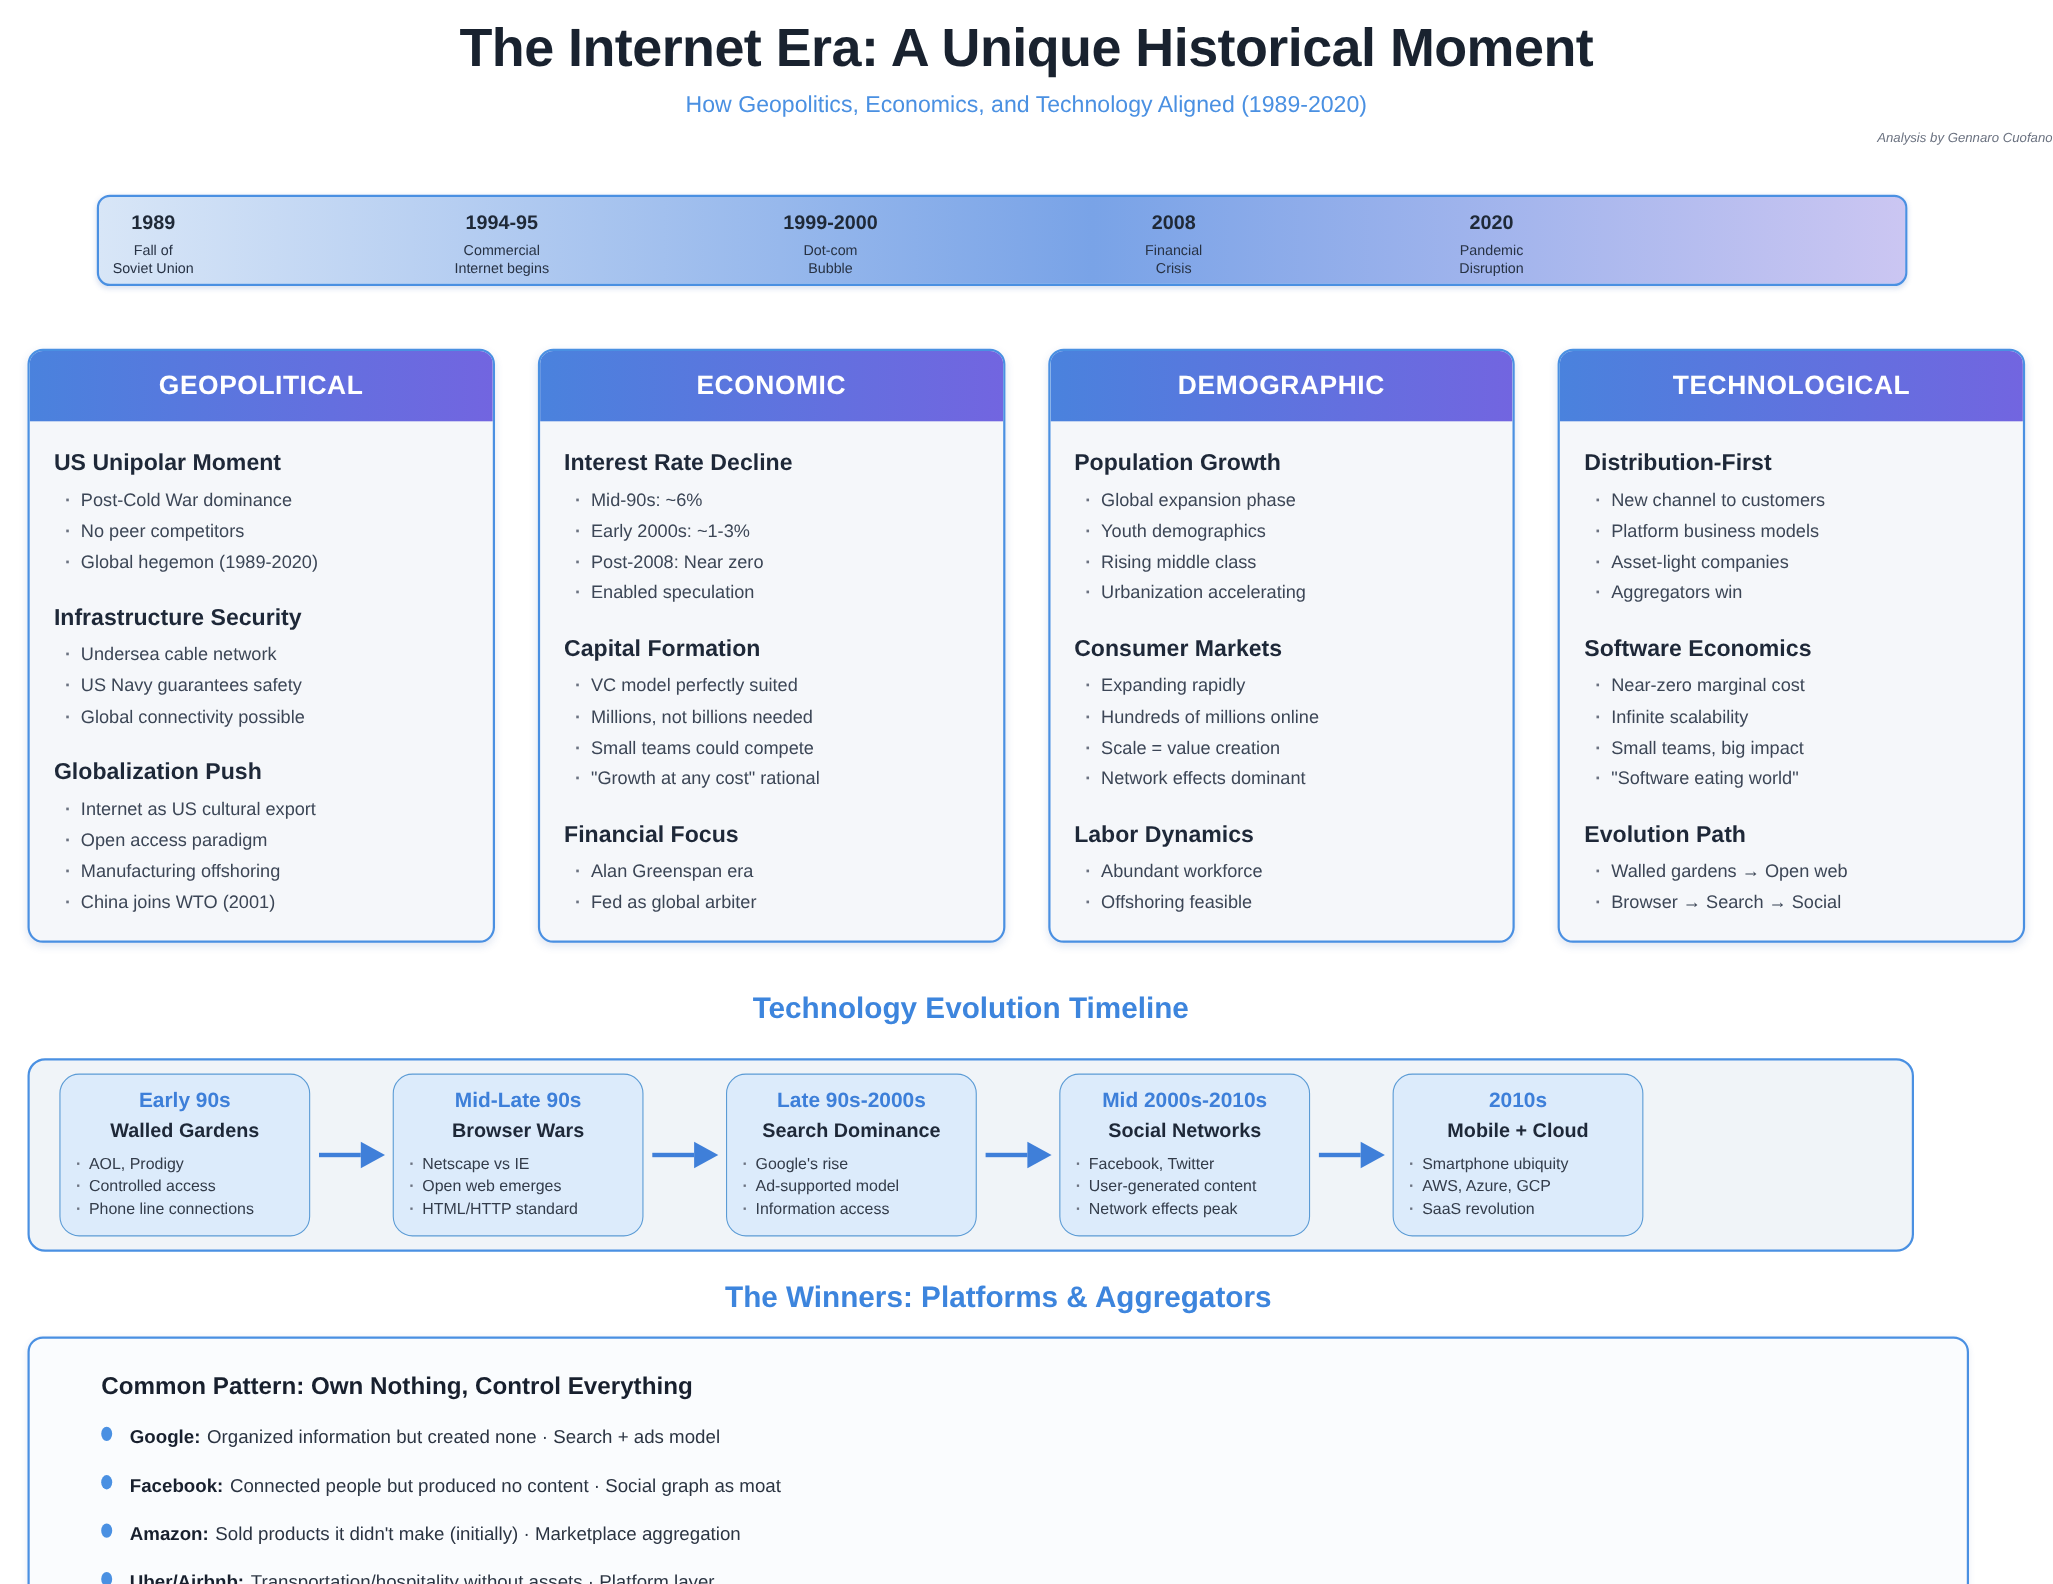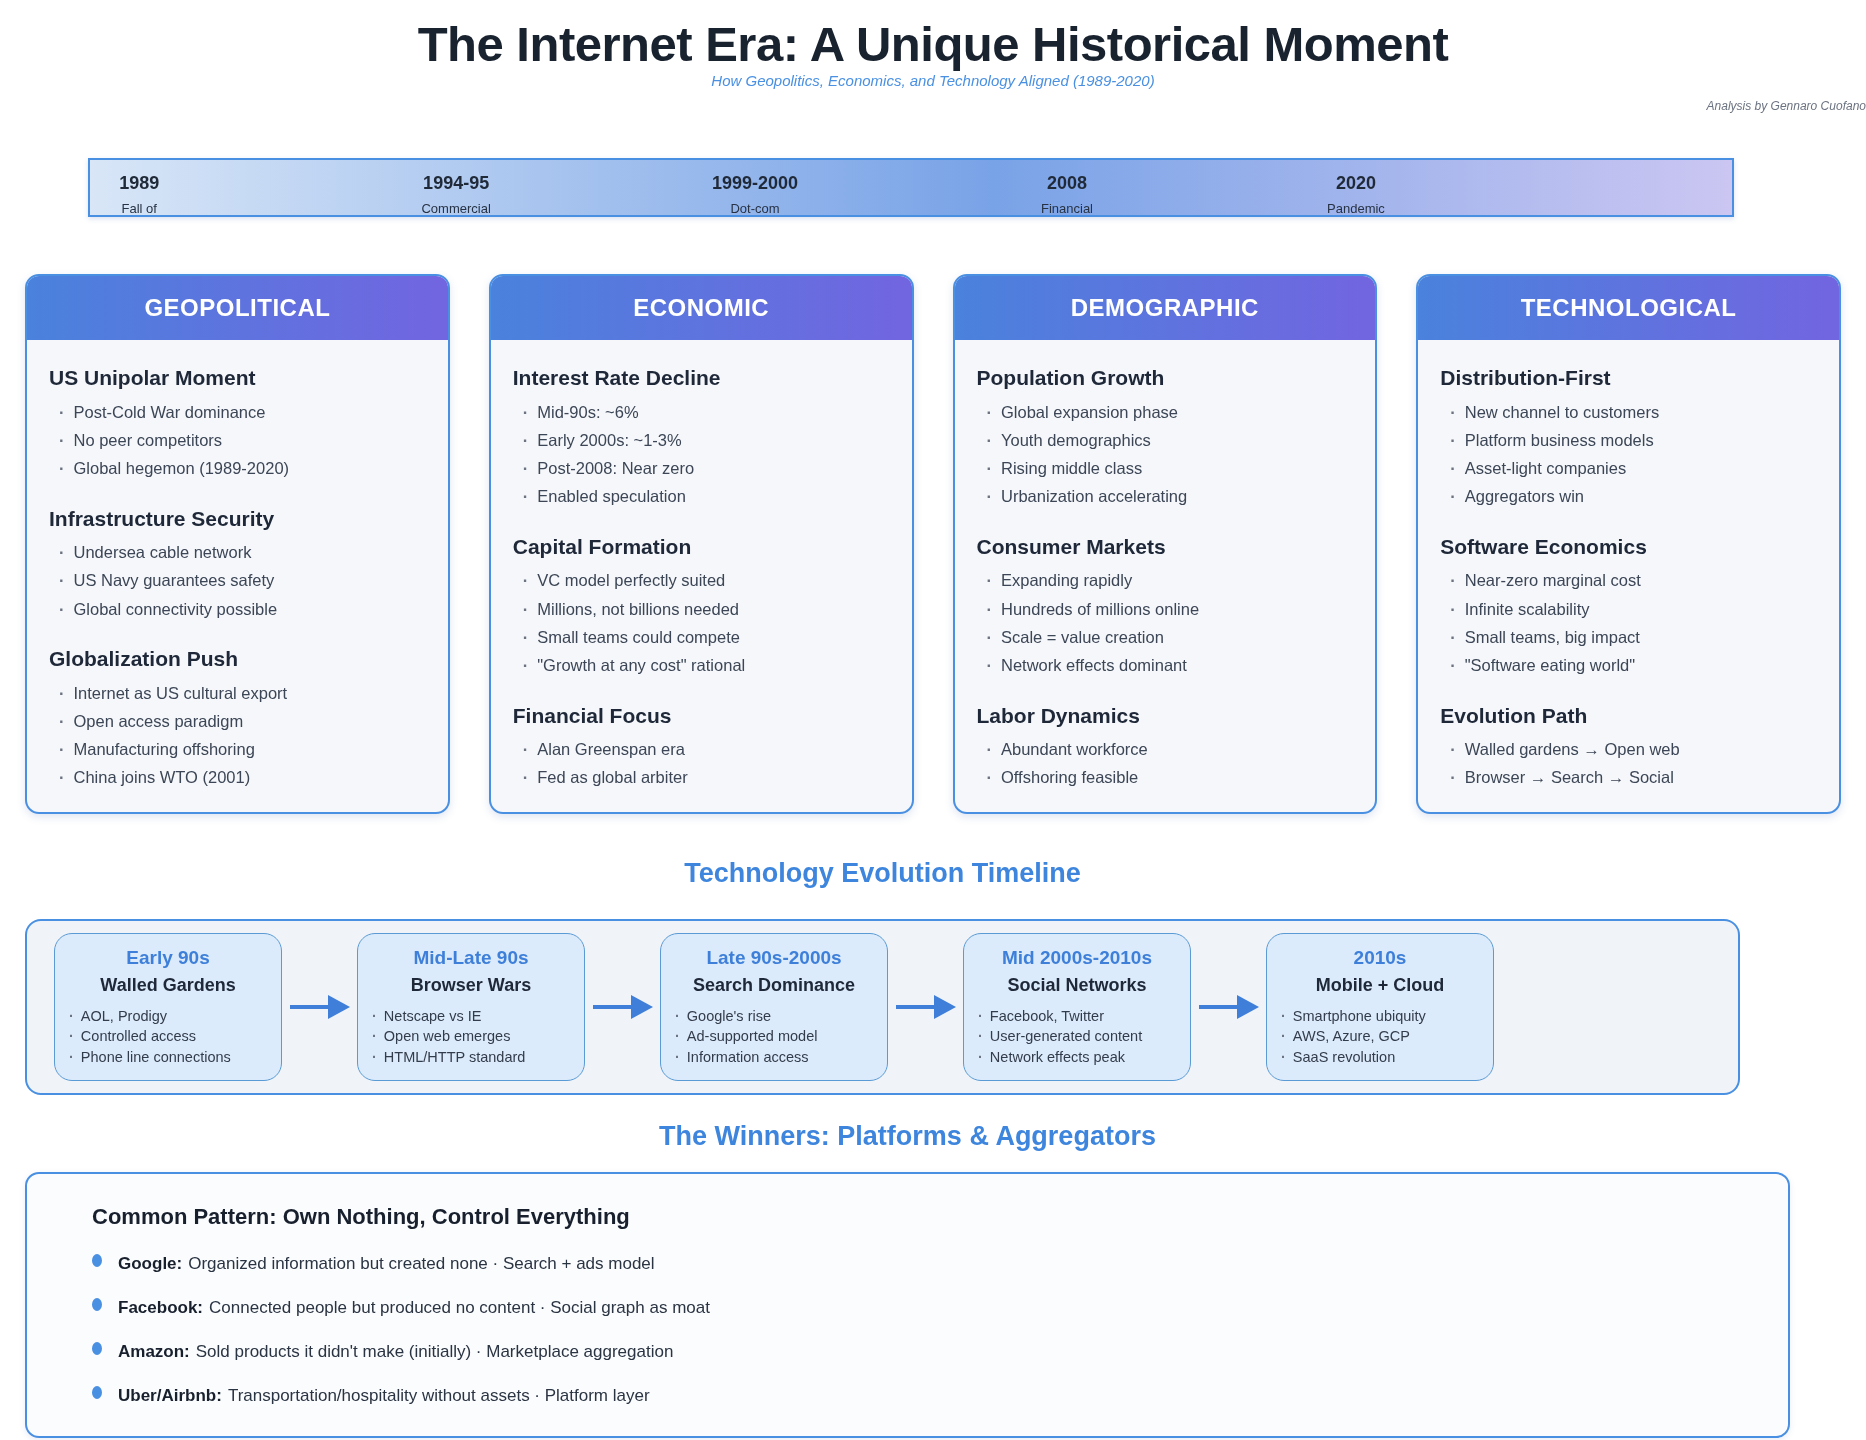--- a/index.html
+++ b/index.html
@@ -4,27 +4,27 @@
 <style>
   * { margin:0; padding:0; box-sizing:border-box; }
   html,body { background:#ffffff; }
   .page {
     width:1866px; height:1440px; margin:0 auto; background:#fff;
     font-family:"Liberation Sans", sans-serif; position:relative; overflow:hidden;
     color:#1e2838;
   }
   
   .title { text-align:center; padding-top:16px; font-size:49px; font-weight:bold; color:#19222f; letter-spacing:-0.5px; }
-  .subtitle { text-align:center; font-size:15px; font-style:italic; color:#4a90e2; }
+  .subtitle { text-align:center; margin-top:12px; font-size:21px; color:#4a90e2; }
   .byline { text-align:right; margin-top:10px; font-size:12px; font-style:italic; color:#6b7280; }
 
   
   .timeline-bar {
-    position:relative; margin:45px 132px 0 88px; height:59px;
-    border:2px solid #4a90e2; border-radius:0;
+    position:relative; margin:45px 132px 0 88px; height:83px;
+    border:2px solid #4a90e2; border-radius:12px;
     background:linear-gradient(90deg,#d8e6f7 0%,#79a3e7 55%,#cbc6f2 100%);
     box-shadow:0 2px 5px rgba(60,100,180,.18); overflow:hidden;
   }
   .milestone { position:absolute; top:13px; transform:translateX(-50%); text-align:center; }
   .m-year { font-size:18px; font-weight:bold; color:#1f2937; }
   .m-desc { margin-top:7px; font-size:13px; line-height:1.25; color:#273244; white-space:pre-line;text-align:center; }
 
   
   .factors { display:grid; grid-template-columns:repeat(4,1fr); gap:39px; margin:57px 25px 0 25px; }
   .factor-card {

